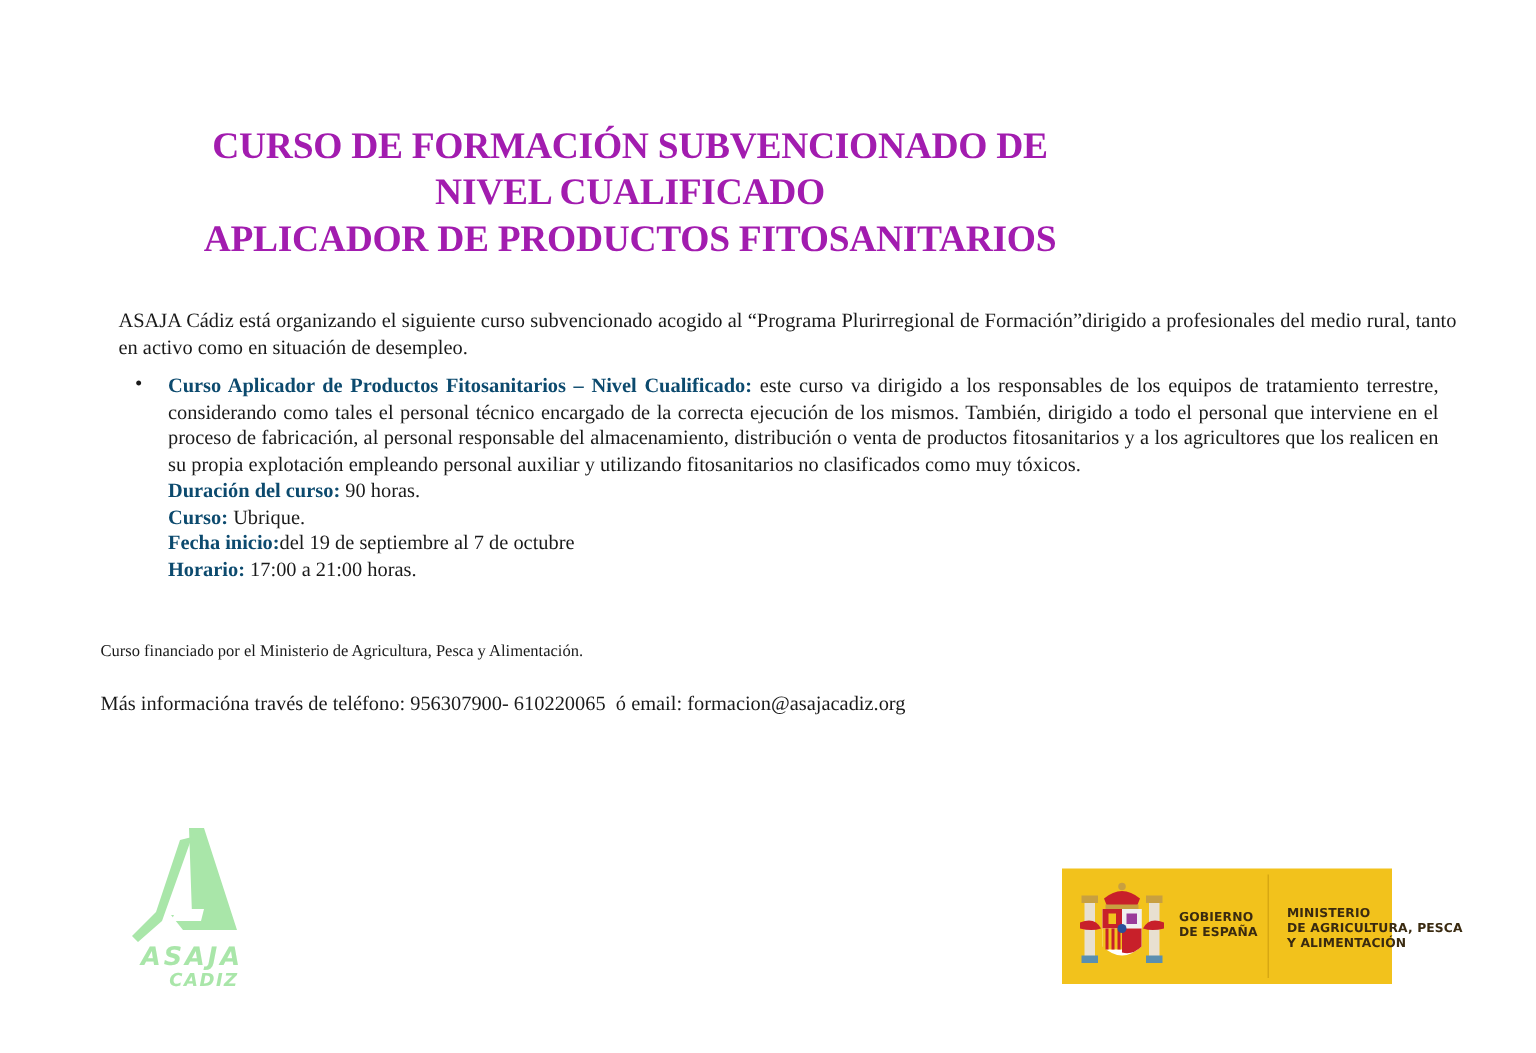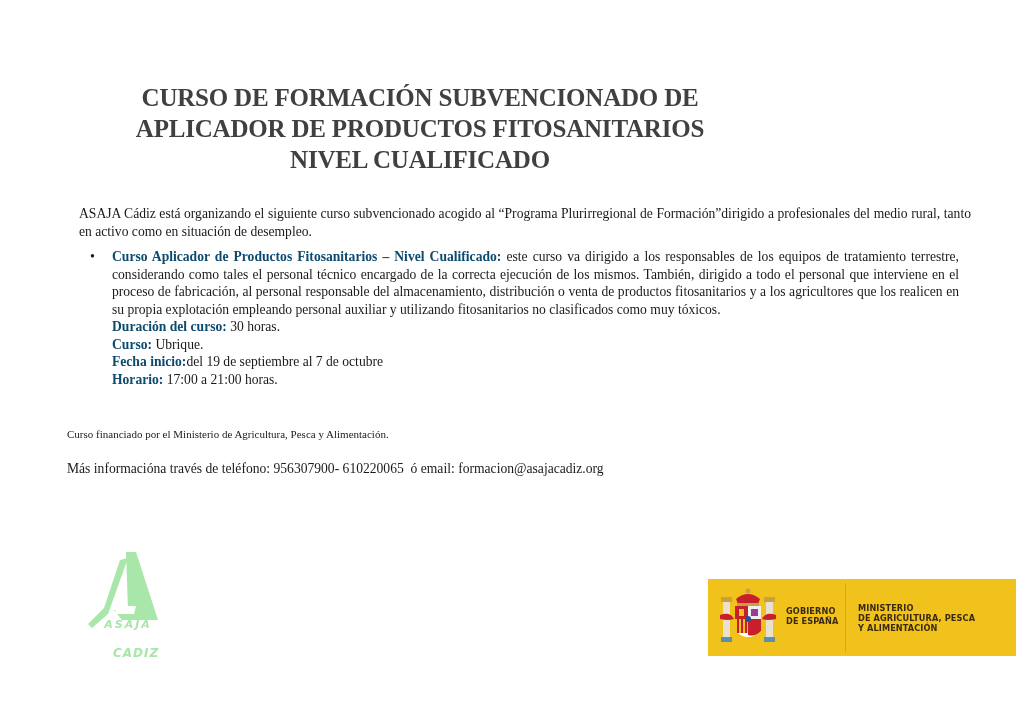--- a/index.html
+++ b/index.html
@@ -17,21 +17,21 @@
     }
     .title {
       position: absolute;
       top: 82px;
       left: 0;
       width: 840px;
       text-align: center;
       font-weight: bold;
       font-size: 25px;
       line-height: 31px;
-      color: #404040;
+      color: #a21caf;
       letter-spacing: -0.2px;
     }
     .title div { white-space: nowrap; }
     .intro {
       position: absolute;
       top: 193px;
       left: 67px;
       width: 892px;
       font-size: 13.6px;
       line-height: 17.5px;
@@ -92,28 +92,28 @@
       position: absolute;
       left: 0;
       width: 100px;
       text-align: center;
       font-family: "DejaVu Sans", sans-serif;
       font-weight: bold;
       font-style: italic;
       color: #a9e6a9;
       letter-spacing: 2px;
     }
-    .asaja-text.main { top: 70px; font-size: 11px; }
+    .asaja-text.main { top: 80px; font-size: 17px; }
     .asaja-text.sub { top: 98px; font-size: 12px; letter-spacing: 1px; left: 8px; }
     
     .gov-logo {
       position: absolute;
       left: 708px;
       top: 579px;
-      width: 308px;
+      width: 220px;
       height: 77px;
       background: #f2c21c;
       font-family: "DejaVu Sans", sans-serif;
     }
     .gov-divider {
       position: absolute;
       left: 137px;
       top: 4px;
       width: 1px;
       height: 69px;
@@ -136,31 +136,31 @@
       white-space: nowrap;
     }
     .gov-text.left { left: 78px; top: 27px; }
     .gov-text.right { left: 150px; top: 24px; }
   </style>
 </head>
 <body>
 
 <div class="title">
   <div>CURSO DE FORMACIÓN SUBVENCIONADO DE</div>
+  <div>NIVEL CUALIFICADO</div>
   <div>APLICADOR DE PRODUCTOS FITOSANITARIOS</div>
-  <div>NIVEL CUALIFICADO</div>
 </div>
 
 <p class="intro" style="margin:12px;">ASAJA Cádiz está organizando el siguiente curso subvencionado acogido al “Programa Plurirregional de Formación”dirigido a profesionales del medio rural, tanto en activo como en situación de desempleo.</p>
 
 <div class="bullet-block">
   <span class="bullet-dot">•</span>
   <div class="bullet-body">
     <p><b>Curso Aplicador de Productos Fitosanitarios – Nivel Cualificado:</b><span> este curso  va dirigido a los responsables de los equipos de tratamiento terrestre, considerando como tales el personal técnico encargado de la correcta ejecución de los mismos. También, dirigido a todo el personal que interviene en el proceso de fabricación, al personal responsable del almacenamiento, distribución o venta de productos fitosanitarios y a los agricultores que los realicen en su propia explotación empleando personal auxiliar y utilizando fitosanitarios no clasificados como muy tóxicos.</span></p>
-    <p class="detail-line"><b>Duración del curso:</b><span> 30 horas.</span></p>
+    <p class="detail-line"><b>Duración del curso:</b><span> 90 horas.</span></p>
     <p class="detail-line"><b>Curso:</b><span> Ubrique.</span></p>
     <p class="detail-line"><b>Fecha inicio:</b><span>del 19 de septiembre al 7 de octubre</span></p>
     <p class="detail-line"><b>Horario:</b><span> 17:00 a 21:00 horas.</span></p>
   </div>
 </div>
 
 <div class="funding">Curso financiado  por el Ministerio de Agricultura, Pesca y Alimentación.</div>
 
 <div class="contact">
   <span>Más informacióna través de teléfono: </span><span>956307900- 610220065</span><span style="white-space:pre;">  ó email: </span><span>formacion@asajacadiz.org</span>

